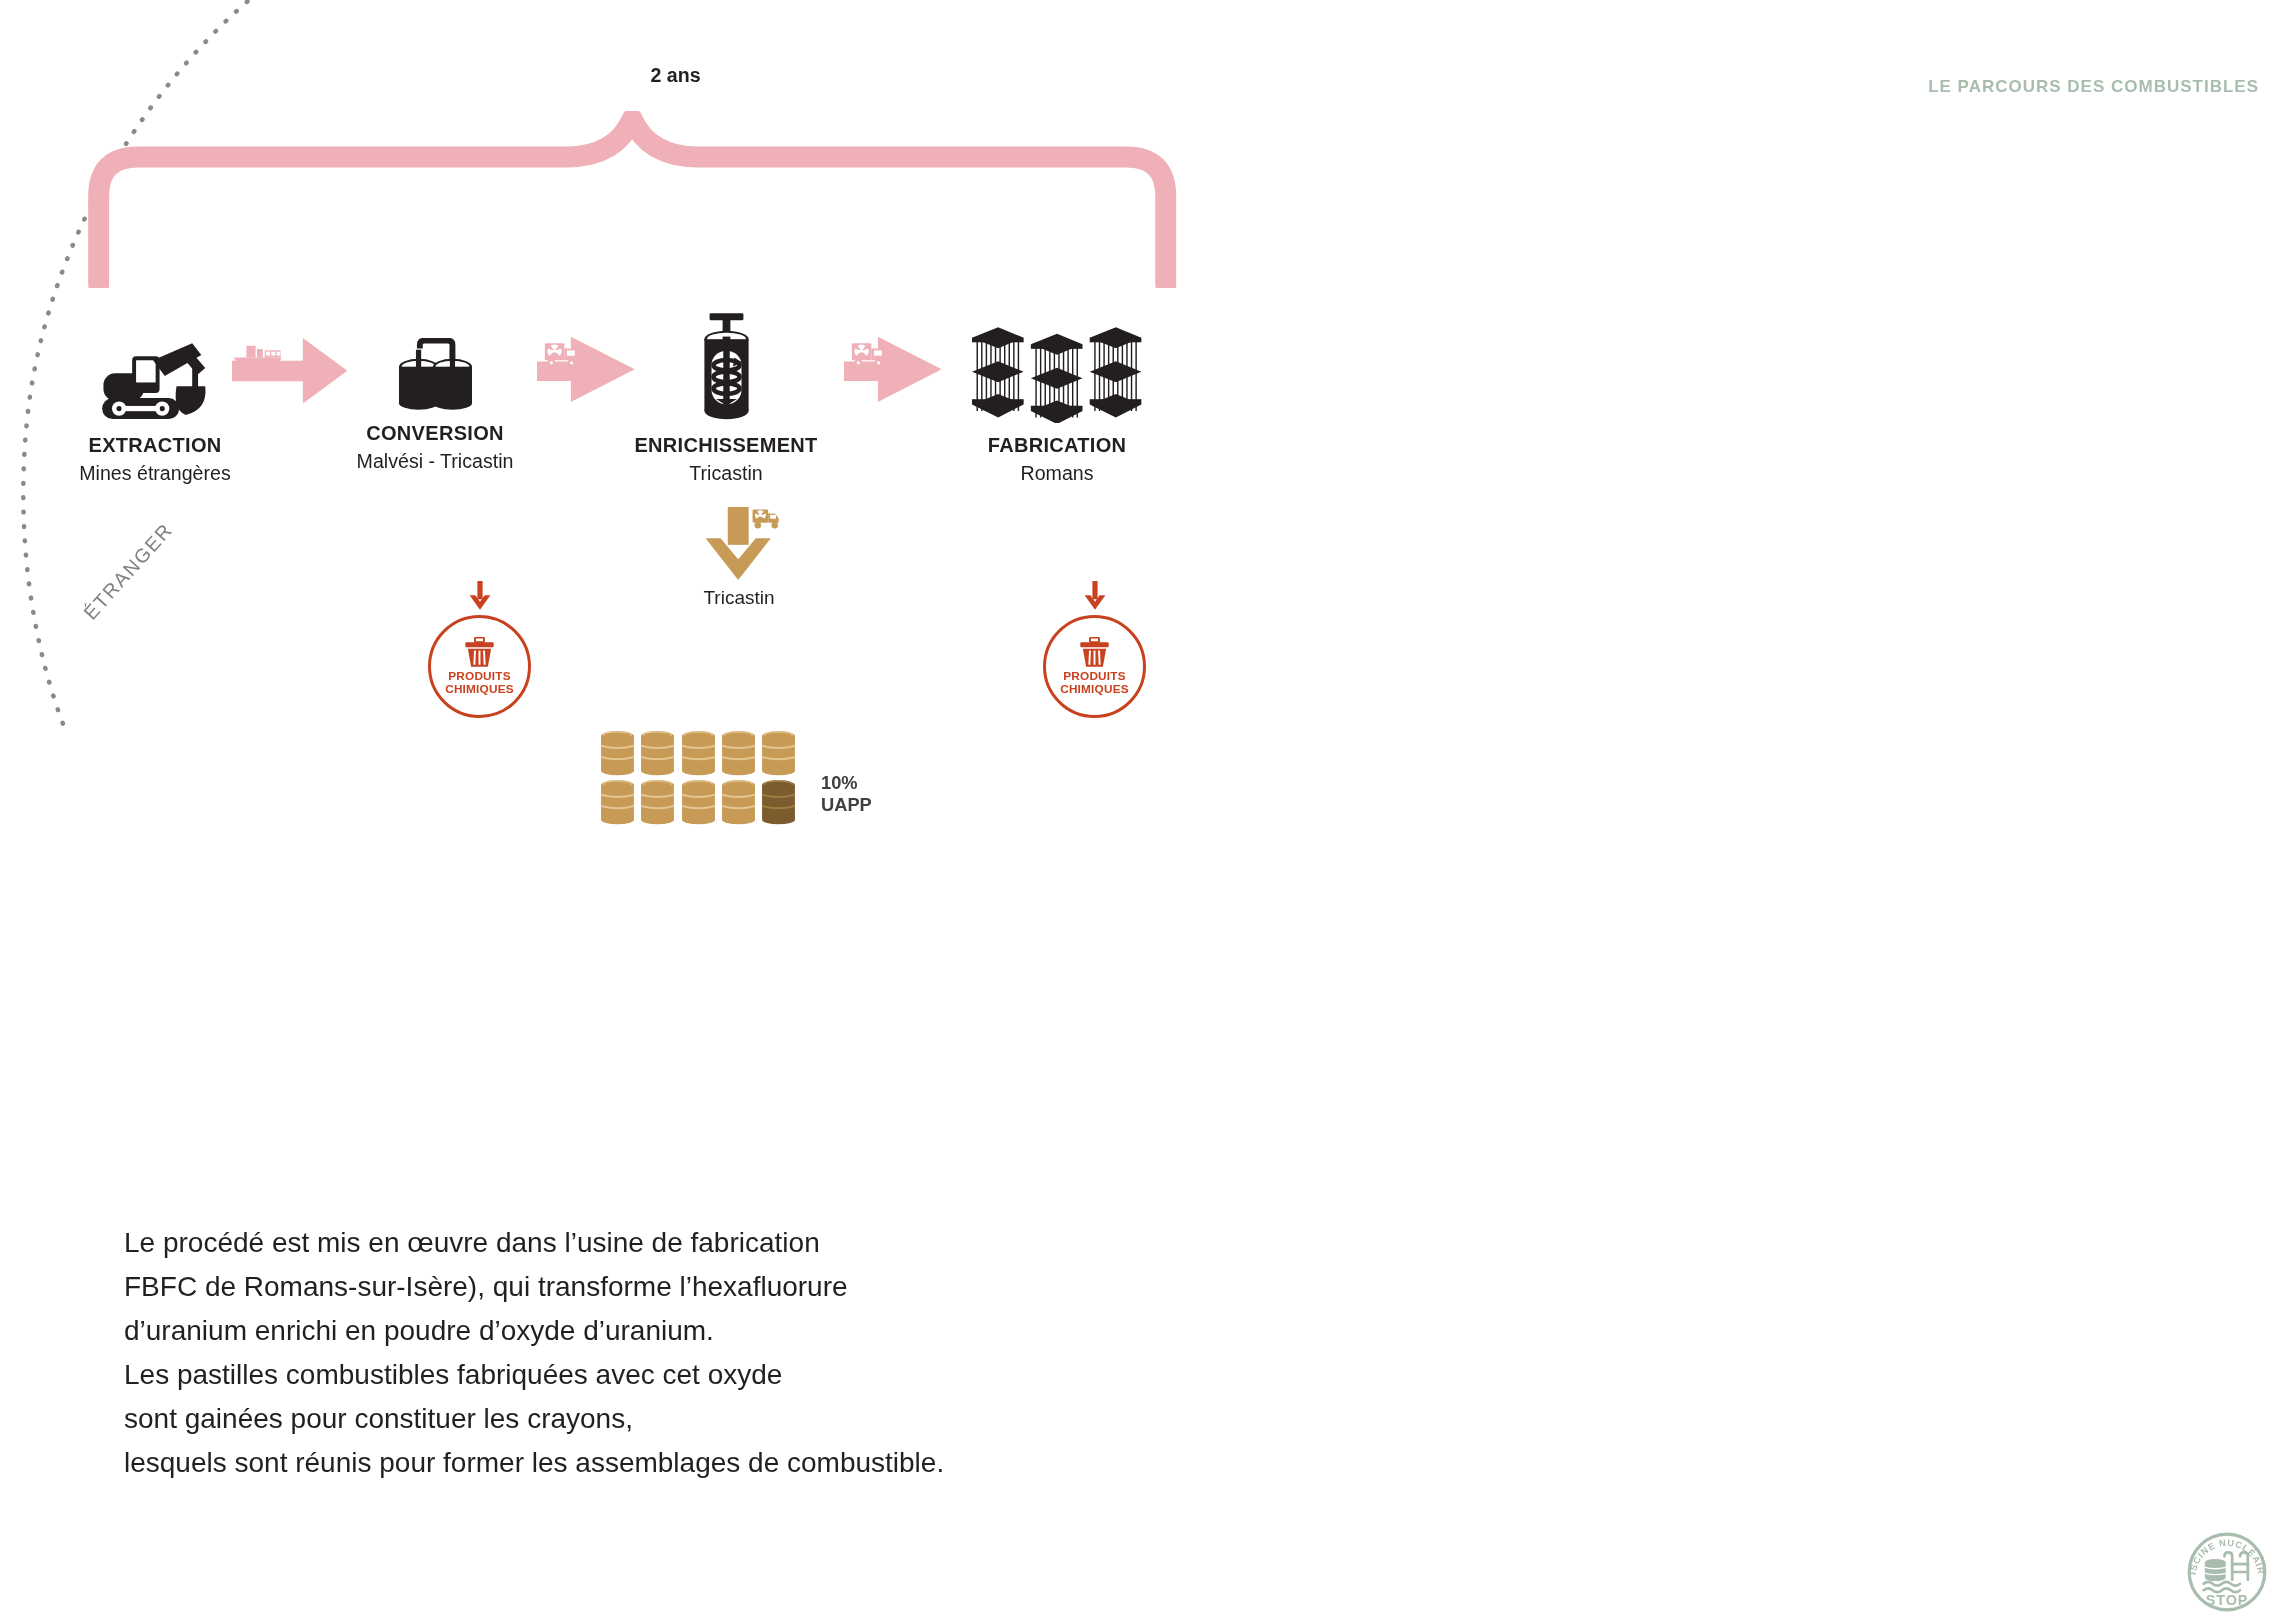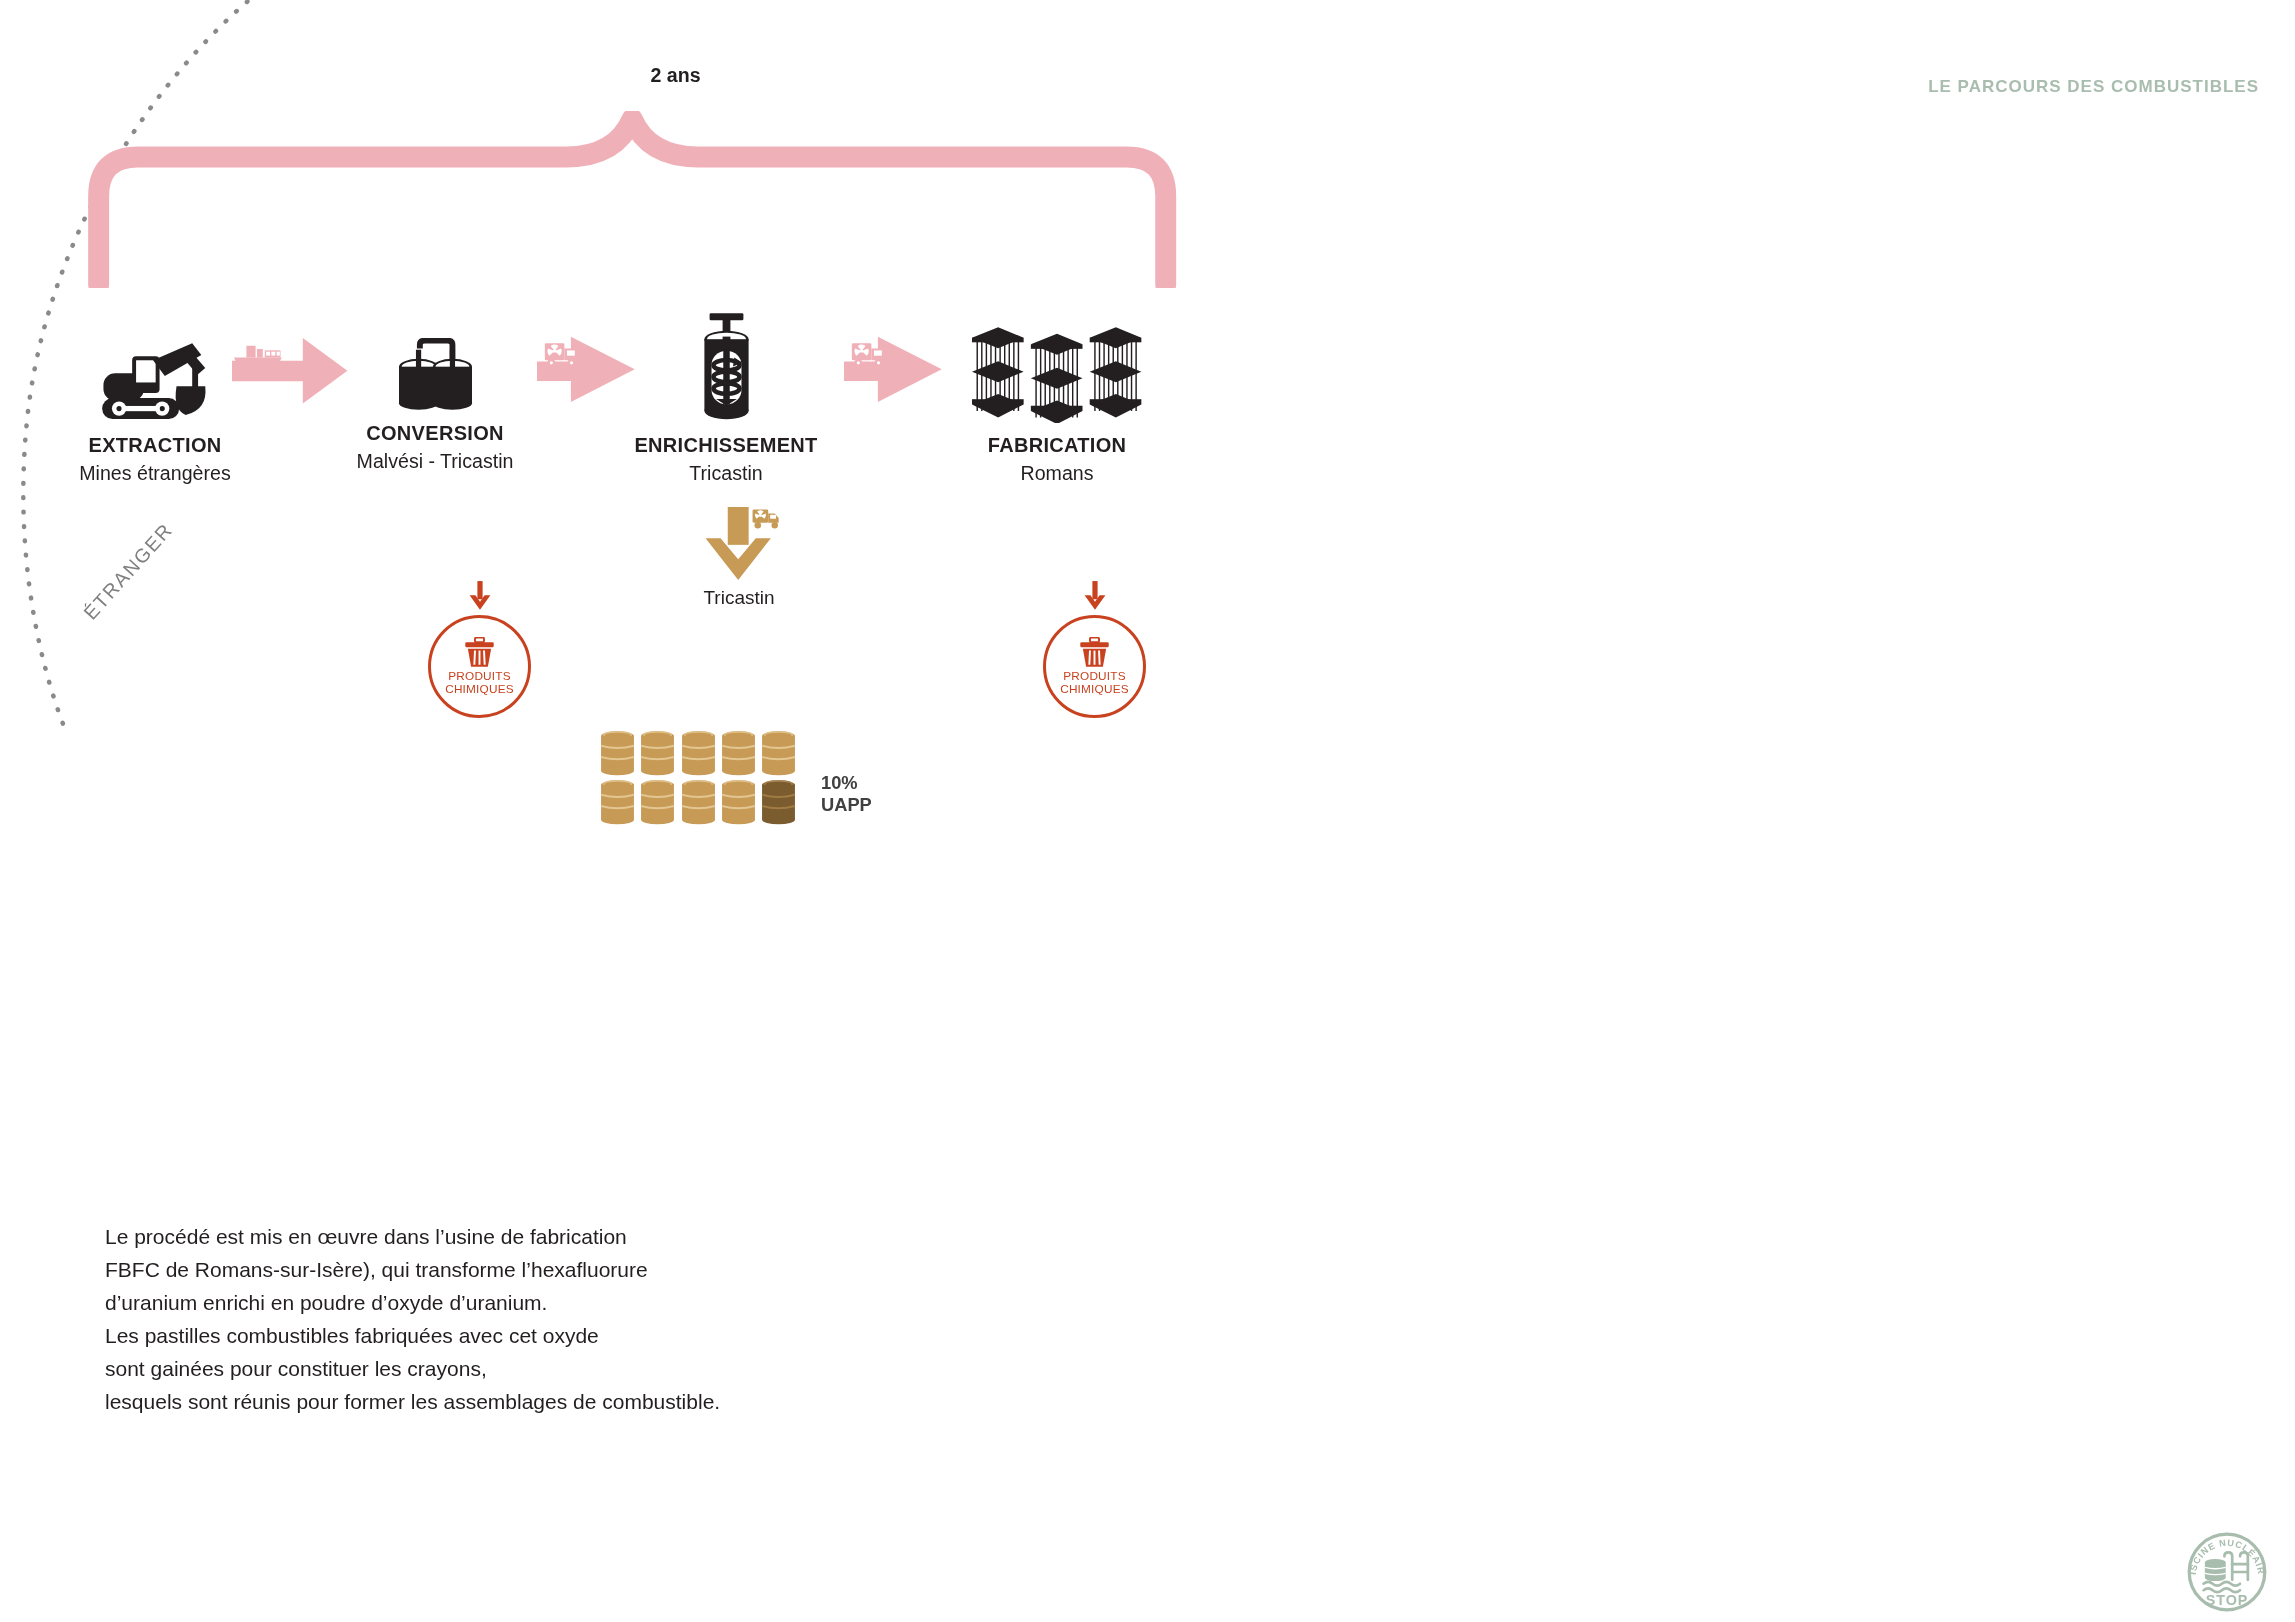--- a/index.html
+++ b/index.html
@@ -57,21 +57,21 @@
 
   
   .waste{ width:151px; }
   .waste-arrow{ display:block; margin:0 auto; }
   .waste-circle{
     width:97px;height:97px;margin:3.9px auto 0;
     border:3.9px solid #c8421f; border-radius:50%;
     display:flex;flex-direction:column;align-items:center;justify-content:center;
   }
   .waste-label{
-    font-size:11.8px;font-weight:normal;color:#c8421f;
+    font-size:11.8px;font-weight:bold;color:#c8421f;
     line-height:1.08;text-align:center;margin-top:2.6px;letter-spacing:0.2px;
   }
   #waste-left{ left:404px; top:581px; }
   #waste-right{ left:1019px; top:581px; }
 
   
   #entreposage{ left:556px; top:507px; width:366px; text-align:center; }
   #ent-arrow{ display:block; margin:0 auto; }
   #ent-title{
     margin-top:22px;
@@ -88,21 +88,21 @@
     font-size:18.3px;font-weight:bold;color:#404040;line-height:1.18;
   }
 
   
   #body-block{ left:105px; top:1191px; width:1112px; }
   #body-heading{
     font-size:24px;font-weight:bold;color:#231f20;letter-spacing:0.2px;
   }
   #body-paragraph{
     margin-top:30px;
-    font-size:21px;color:#231f20;line-height:1.57;white-space:pre-line;
+    font-size:28px;color:#231f20;line-height:1.57;white-space:pre-line;margin-left:19px;
   }
 
   
   #stamp{ right:25px; bottom:7.9px; width:86px; height:86px; }
 </style>
 </head>
 <body>
 
 <div class="abs" id="header-title">LE PARCOURS DES COMBUSTIBLES</div>
 

